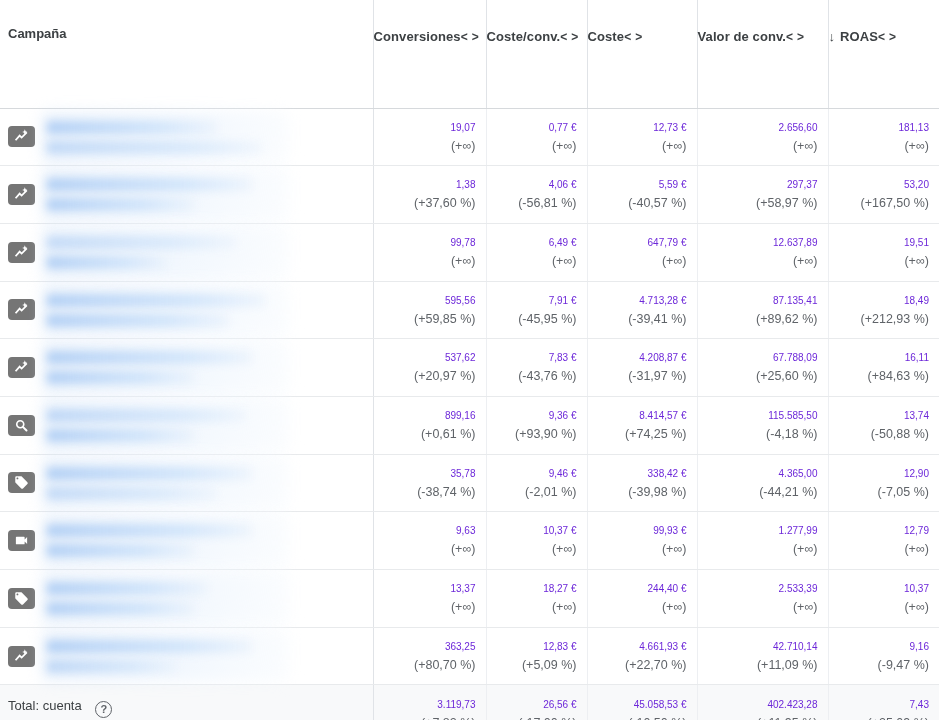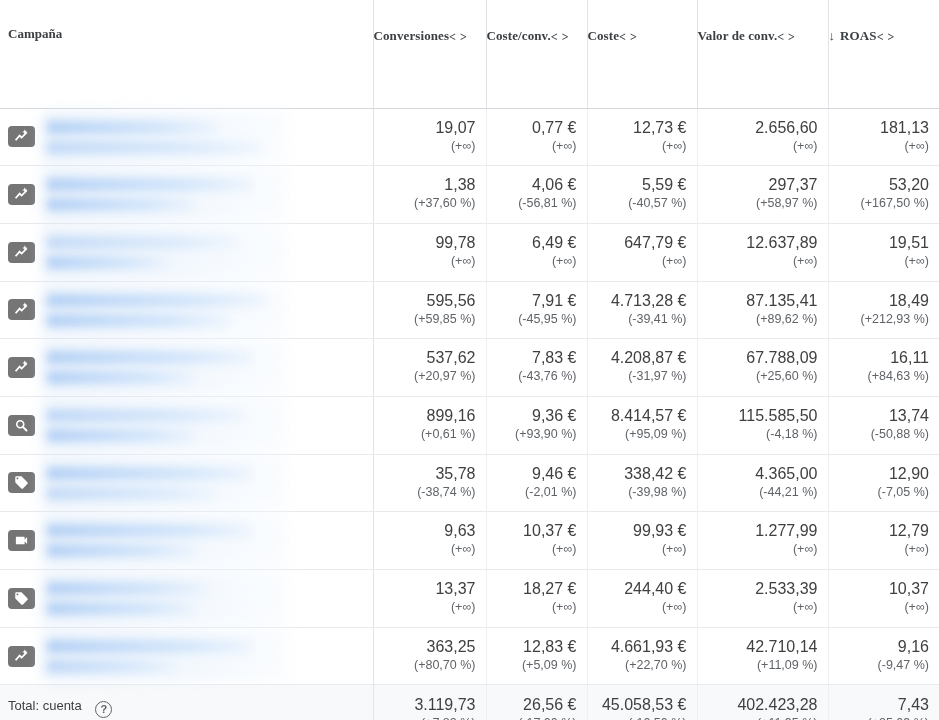--- a/index.html
+++ b/index.html
@@ -13,41 +13,41 @@
   col.c-conv{width:113px}
   col.c-cpc{width:101px}
   col.c-cost{width:110px}
   col.c-val{width:131px}
   col.c-roas{width:111px}
 
   
   thead tr{height:108px;}
   th{
     vertical-align:top;padding:0;font-weight:bold;font-size:13px;color:#3c4043;
-    border-bottom:1px solid #d6d9dc;background:#fff;font-family:Liberation Serif, serif;
+    border-bottom:1px solid #d6d9dc;background:#fff;
   }
   th.h-camp{text-align:left;padding:26px 0 0 8px;}
   th.h-num{border-left:1px solid #e0e3e7;}
   .h-inner{
     display:flex;align-items:flex-end;
     padding:26px 10px 0 0;
   }
   .h-label{white-space:nowrap;letter-spacing:.1px;}
   .h-label .sort-arrow{font-weight:bold;margin-right:5px;font-size:13px;}
   .cmp{
     margin-top:4px;font-size:12px;font-weight:bold;color:#3c4043;
     letter-spacing:4px;cursor:pointer;line-height:14px;
   }
 
   
   tbody tr{height:56.7px;}
   tbody td{border-bottom:1px solid #e8eaec;padding:0;vertical-align:middle;}
   td.num{border-left:1px solid #edeff2;text-align:right;vertical-align:top;padding:9px 10px 0 0;}
   td.num.first{border-left:1px solid #e0e3e7;}
-  .v{font-size:16px;color:#404040;line-height:19px;white-space:nowrap;}
+  .v{font-size:10px;color:#6d28d9;line-height:19px;white-space:nowrap;}
   .d{font-size:12.5px;color:#5f6368;line-height:18px;white-space:nowrap;}
 
   
   .camp-wrap{display:flex;align-items:center;height:56.7px;padding-left:8px;}
   .icon-box{
     width:27px;height:21px;border-radius:4px;background:#757575;
     display:inline-flex;align-items:center;justify-content:center;flex:0 0 auto;
   }
   .icon-box svg{display:none;width:17px;height:15px;}
   .icon-box.performance-max svg.performance-max{display:block}
@@ -351,21 +351,21 @@
     <td class="num first">
       <div class="v">899,16</div>
           <div class="d">(+0,61 %)</div>
     </td>
     <td class="num">
       <div class="v">9,36 €</div>
           <div class="d">(+93,90 %)</div>
     </td>
     <td class="num">
       <div class="v">8.414,57 €</div>
-          <div class="d">(+95,09 %)</div>
+          <div class="d">(+74,25 %)</div>
     </td>
     <td class="num">
       <div class="v">115.585,50</div>
           <div class="d">(-4,18 %)</div>
     </td>
     <td class="num">
       <div class="v">13,74</div>
           <div class="d">(-50,88 %)</div>
     </td>
   </tr>

